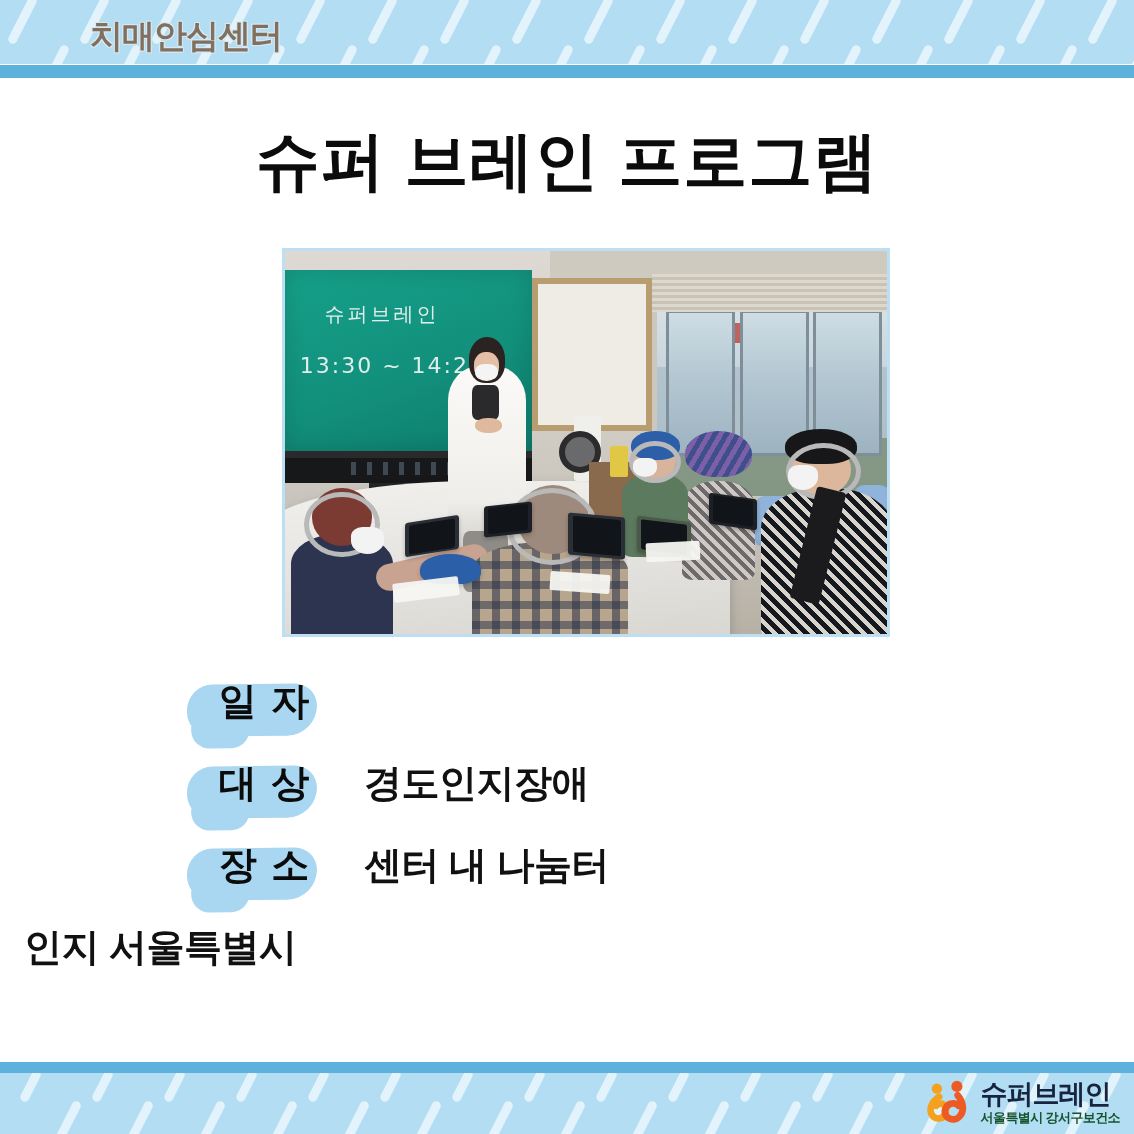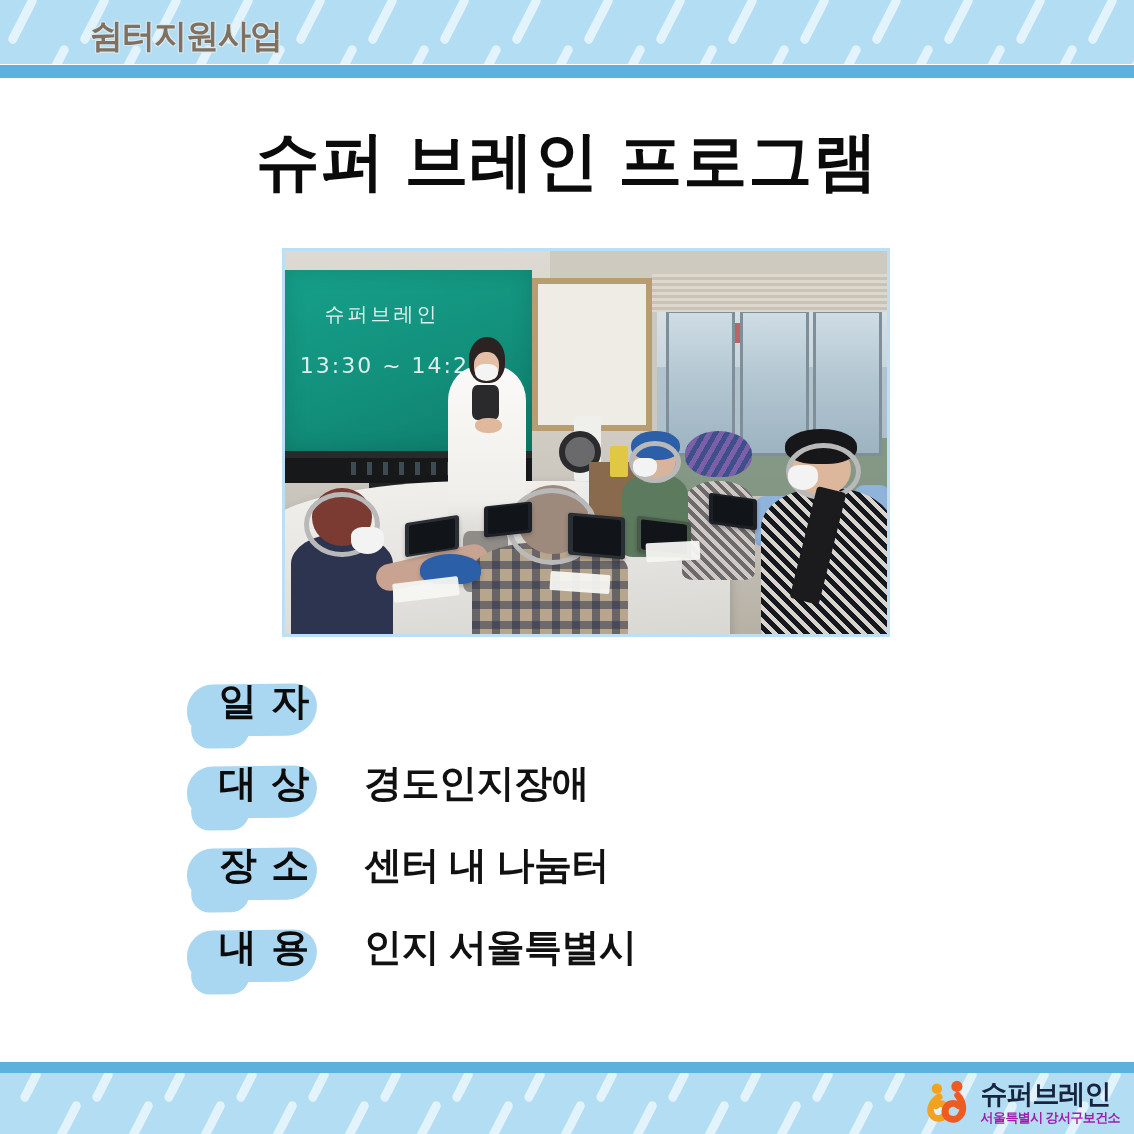--- a/index.html
+++ b/index.html
@@ -470,21 +470,21 @@
   .logo-title {
     font-size: 27px;
     font-weight: bold;
     color: #16243f;
     letter-spacing: -1px;
     white-space: nowrap;
   }
   .logo-sub {
     font-size: 13px;
     font-weight: bold;
-    color: #a21caf;
+    color: #14532d;
     letter-spacing: -0.6px;
     white-space: nowrap;
     margin-top: 3px;
   }
 </style>
 </head>
 <body>
 
 <div class="slide">
 
@@ -518,21 +518,21 @@
         <div class="dash" style="left: 702px; top: 44px; height: 34px; transform: rotate(27deg);"></div>
         <div class="dash" style="left: 774px; top: 44px; height: 34px; transform: rotate(27deg);"></div>
         <div class="dash" style="left: 846px; top: 44px; height: 34px; transform: rotate(27deg);"></div>
         <div class="dash" style="left: 918px; top: 44px; height: 34px; transform: rotate(27deg);"></div>
         <div class="dash" style="left: 990px; top: 44px; height: 34px; transform: rotate(27deg);"></div>
         <div class="dash" style="left: 1062px; top: 44px; height: 34px; transform: rotate(27deg);"></div>
         <div class="dash" style="left: 1134px; top: 44px; height: 34px; transform: rotate(27deg);"></div>
       </div>
   </div>
   <div class="header-bar"></div>
-  <div class="header-title">쉼터지원사업</div>
+  <div class="header-title">치매안심센터</div>
 
   <div class="main-title">슈퍼 브레인 프로그램</div>
 
   <div class="photo-frame">
     <div class="photo">
       <div class="wall"></div>
       <div class="wall-upper-strip"></div>
 
       <div class="board">
         <div class="board-text l1">슈퍼브레인</div>
@@ -644,24 +644,20 @@
 
     <div class="info-row">
       <div class="label-wrap">
         <div class="label-swash"></div>
         <span class="label-text">장 소</span>
       </div>
       <div class="value-text">센터 내 나눔터</div>
     </div>
 
     <div class="info-row">
-      <div class="label-wrap">
-        <div class="label-swash"></div>
-        <span class="label-text">내 용</span>
-      </div>
       <div class="value-text">인지 서울특별시</div>
     </div>
 
   </div>
 
   <div class="footer-bar"></div>
   <div class="footer-band">
     <div class="stripes" id="footer-stripes">
         <div class="dash" style="left: 26px; top: -4px; height: 34px; transform: rotate(27deg);"></div>
         <div class="dash" style="left: 98px; top: -4px; height: 34px; transform: rotate(27deg);"></div>

